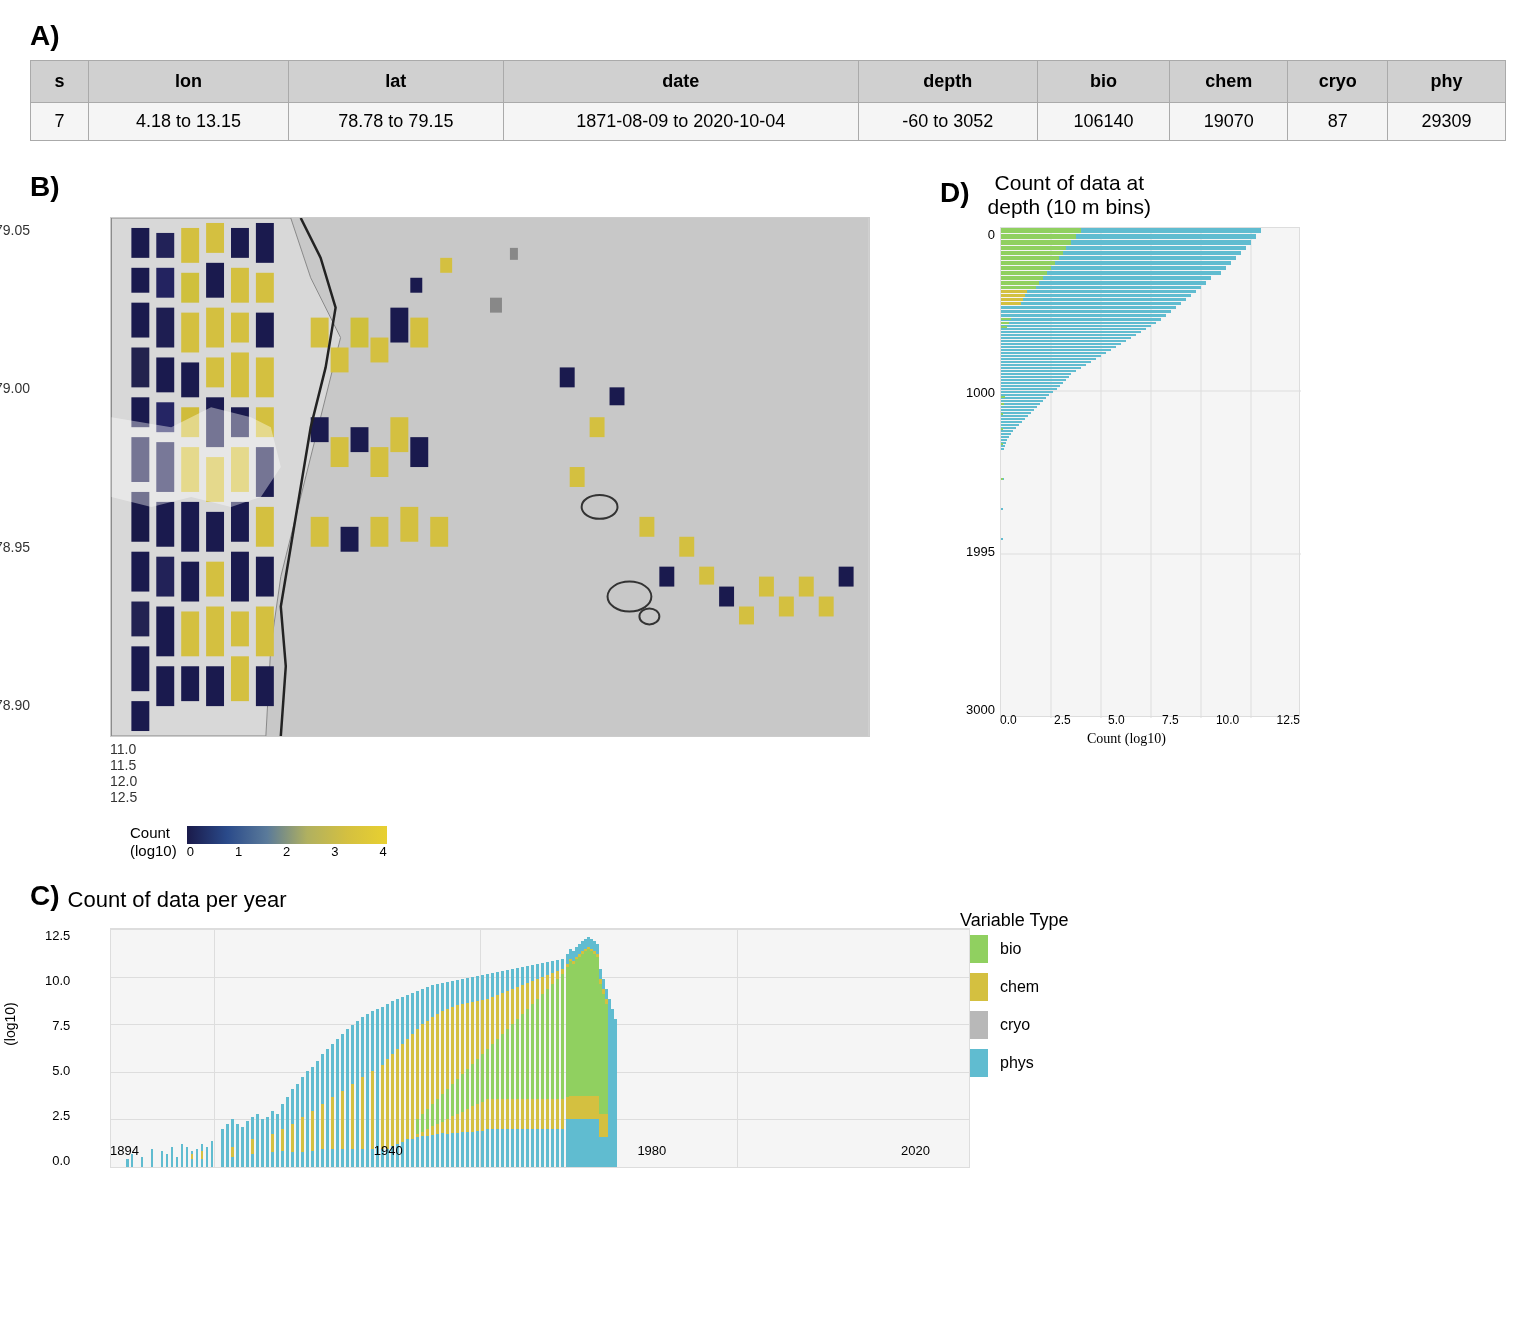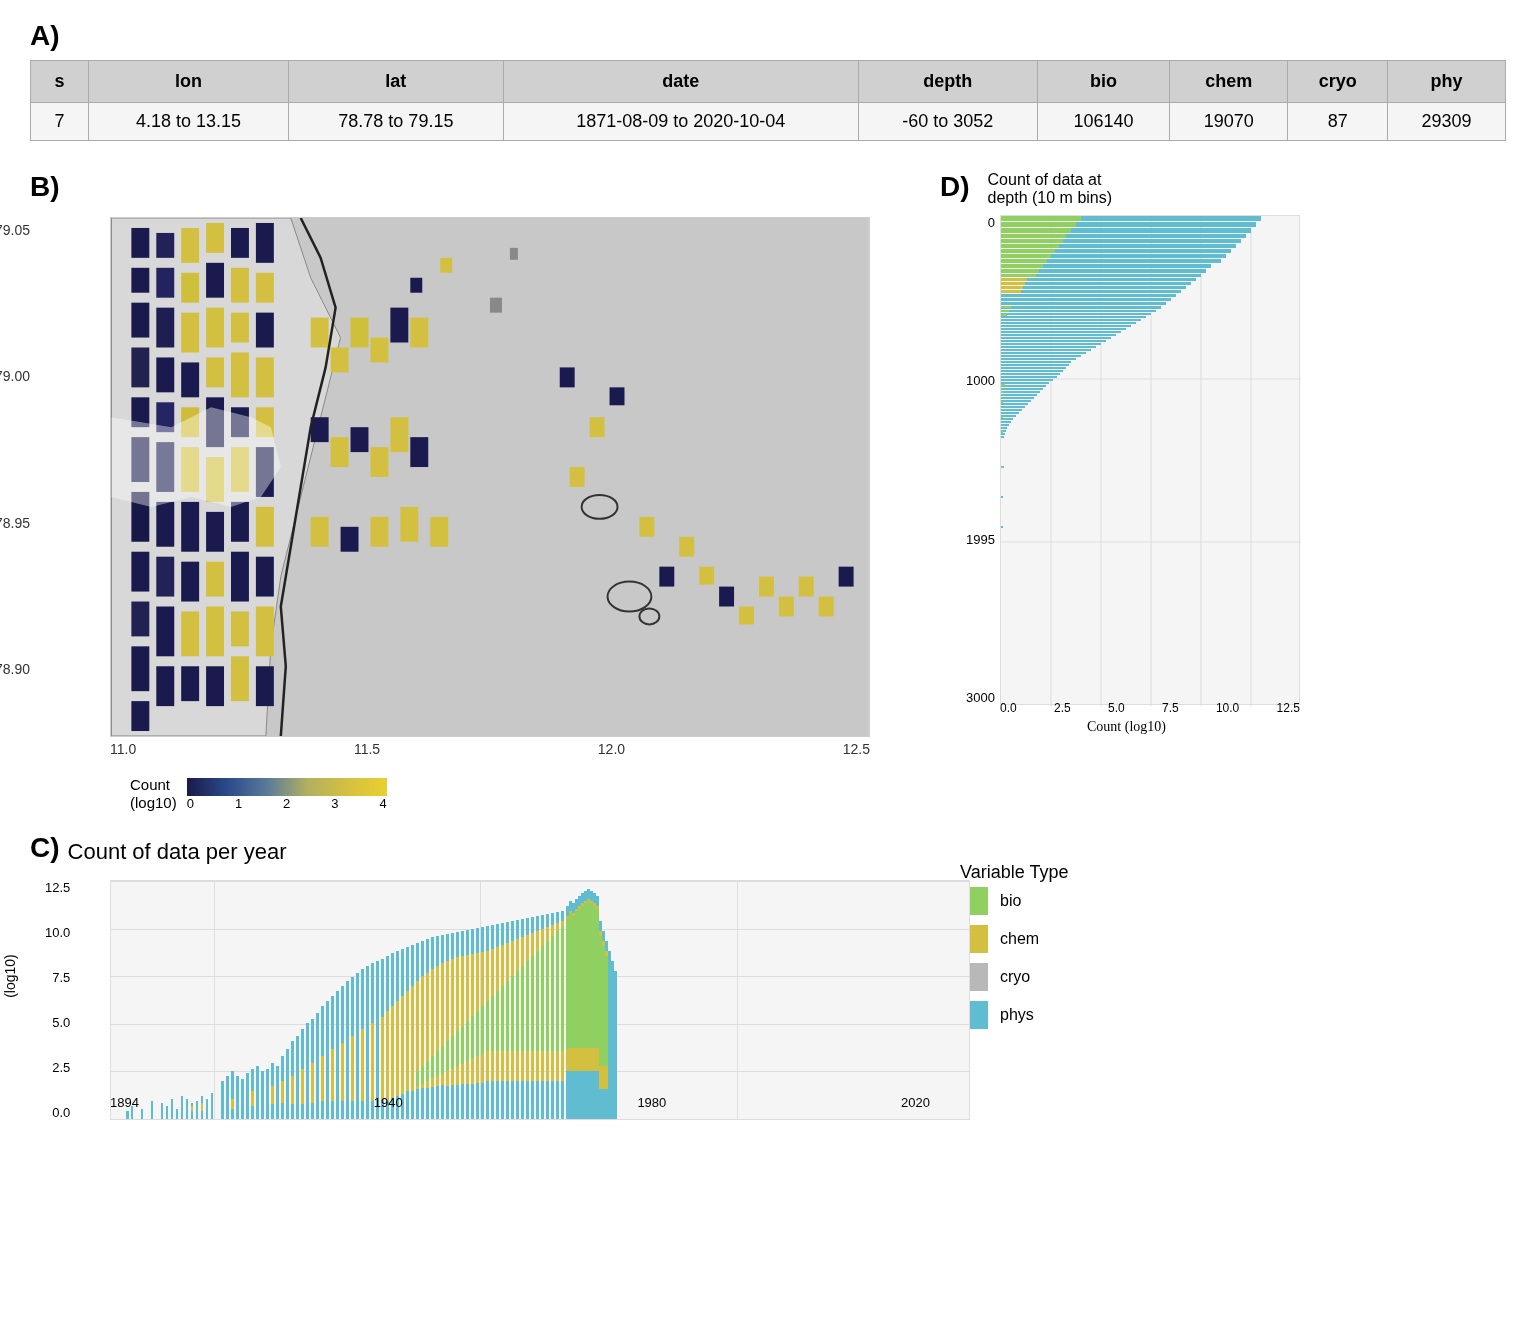--- a/index.html
+++ b/index.html
@@ -93,20 +93,21 @@
       padding: 5px 0;
     }
     .map-xaxis {
       display: flex;
       justify-content: space-between;
       width: 760px;
       margin-left: 60px;
       font-size: 14px;
       color: #333;
       padding: 4px 0;
+      flex-direction: column;
     }
     
     .map-legend {
       display: flex;
       align-items: center;
       margin-left: 80px;
       margin-top: 15px;
       font-size: 15px;
       gap: 10px;
     }
@@ -149,23 +150,23 @@
     .year-ylabel {
       position: absolute;
       left: -130px;
       top: 80px;
       font-size: 14px;
       transform: rotate(-90deg);
       transform-origin: center;
       white-space: nowrap;
     }
     .depth-title {
-      font-size: 16px;
+      font-size: 21px;
       font-weight: normal;
-      text-align: left;
+      text-align: center;
       margin-left: 10px;
       margin-bottom: 4px;
     }
     .depth-chart-outer {
       position: relative;
       width: 380px;
       height: 520px;
     }
     .depth-chart-bg {
       position: absolute;

